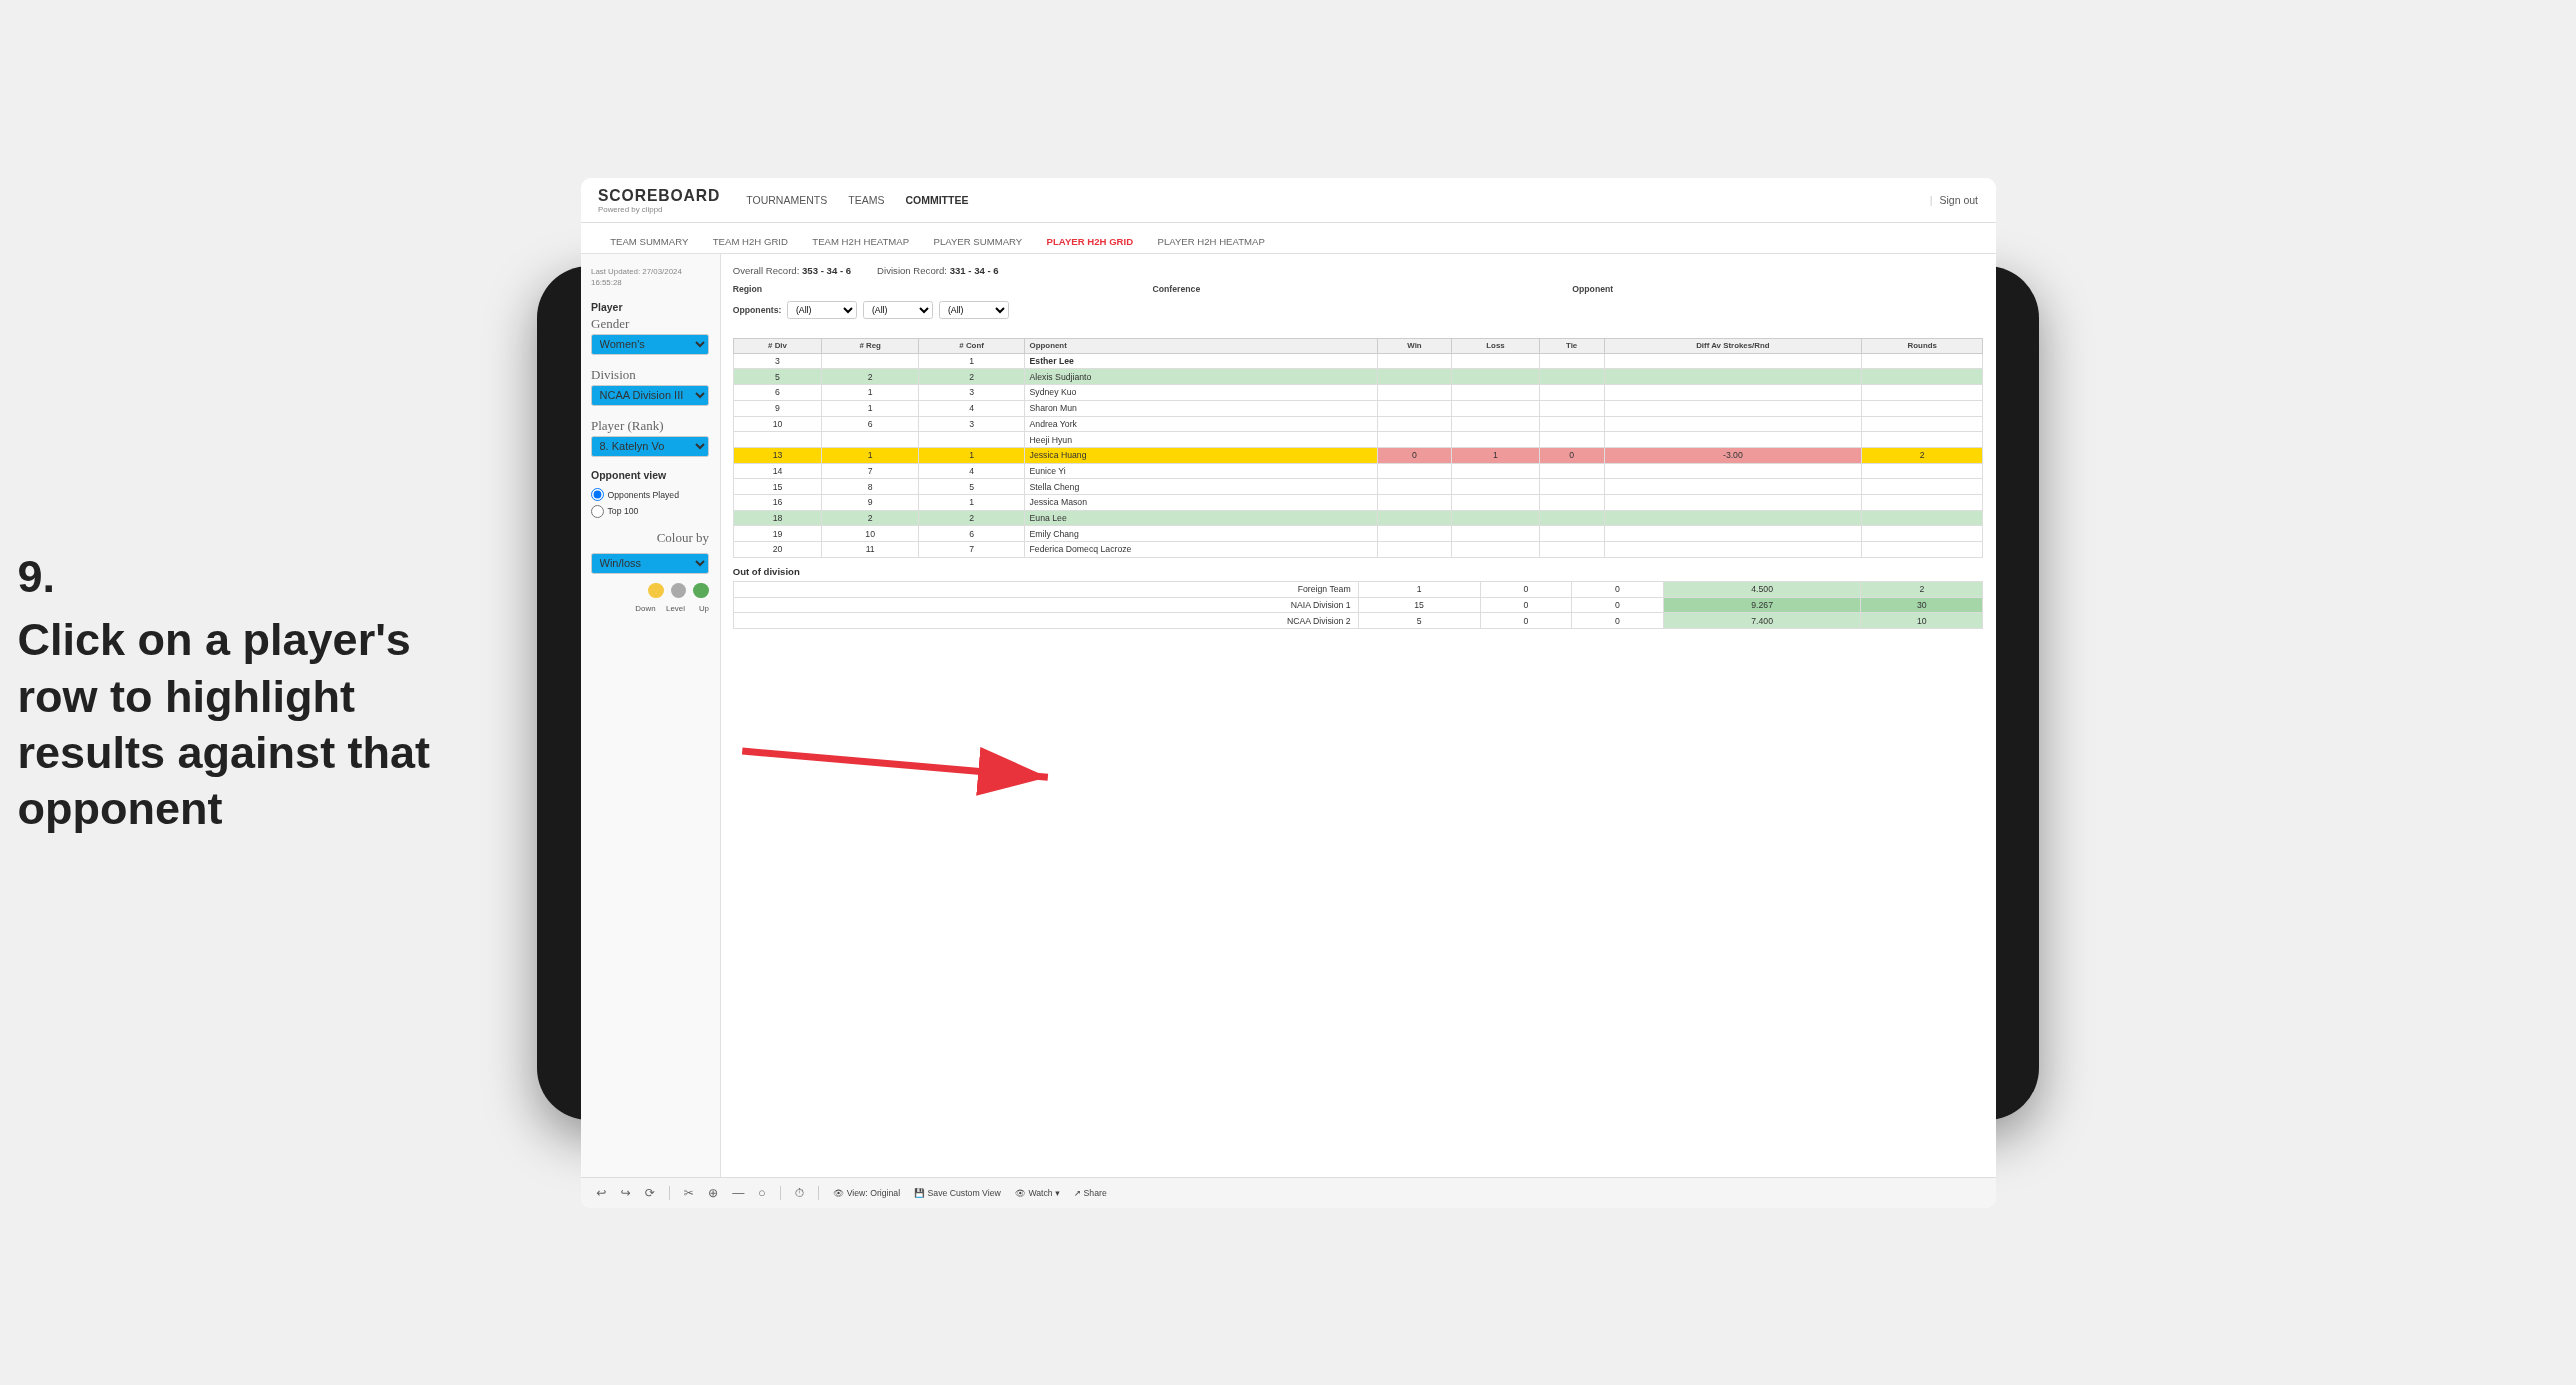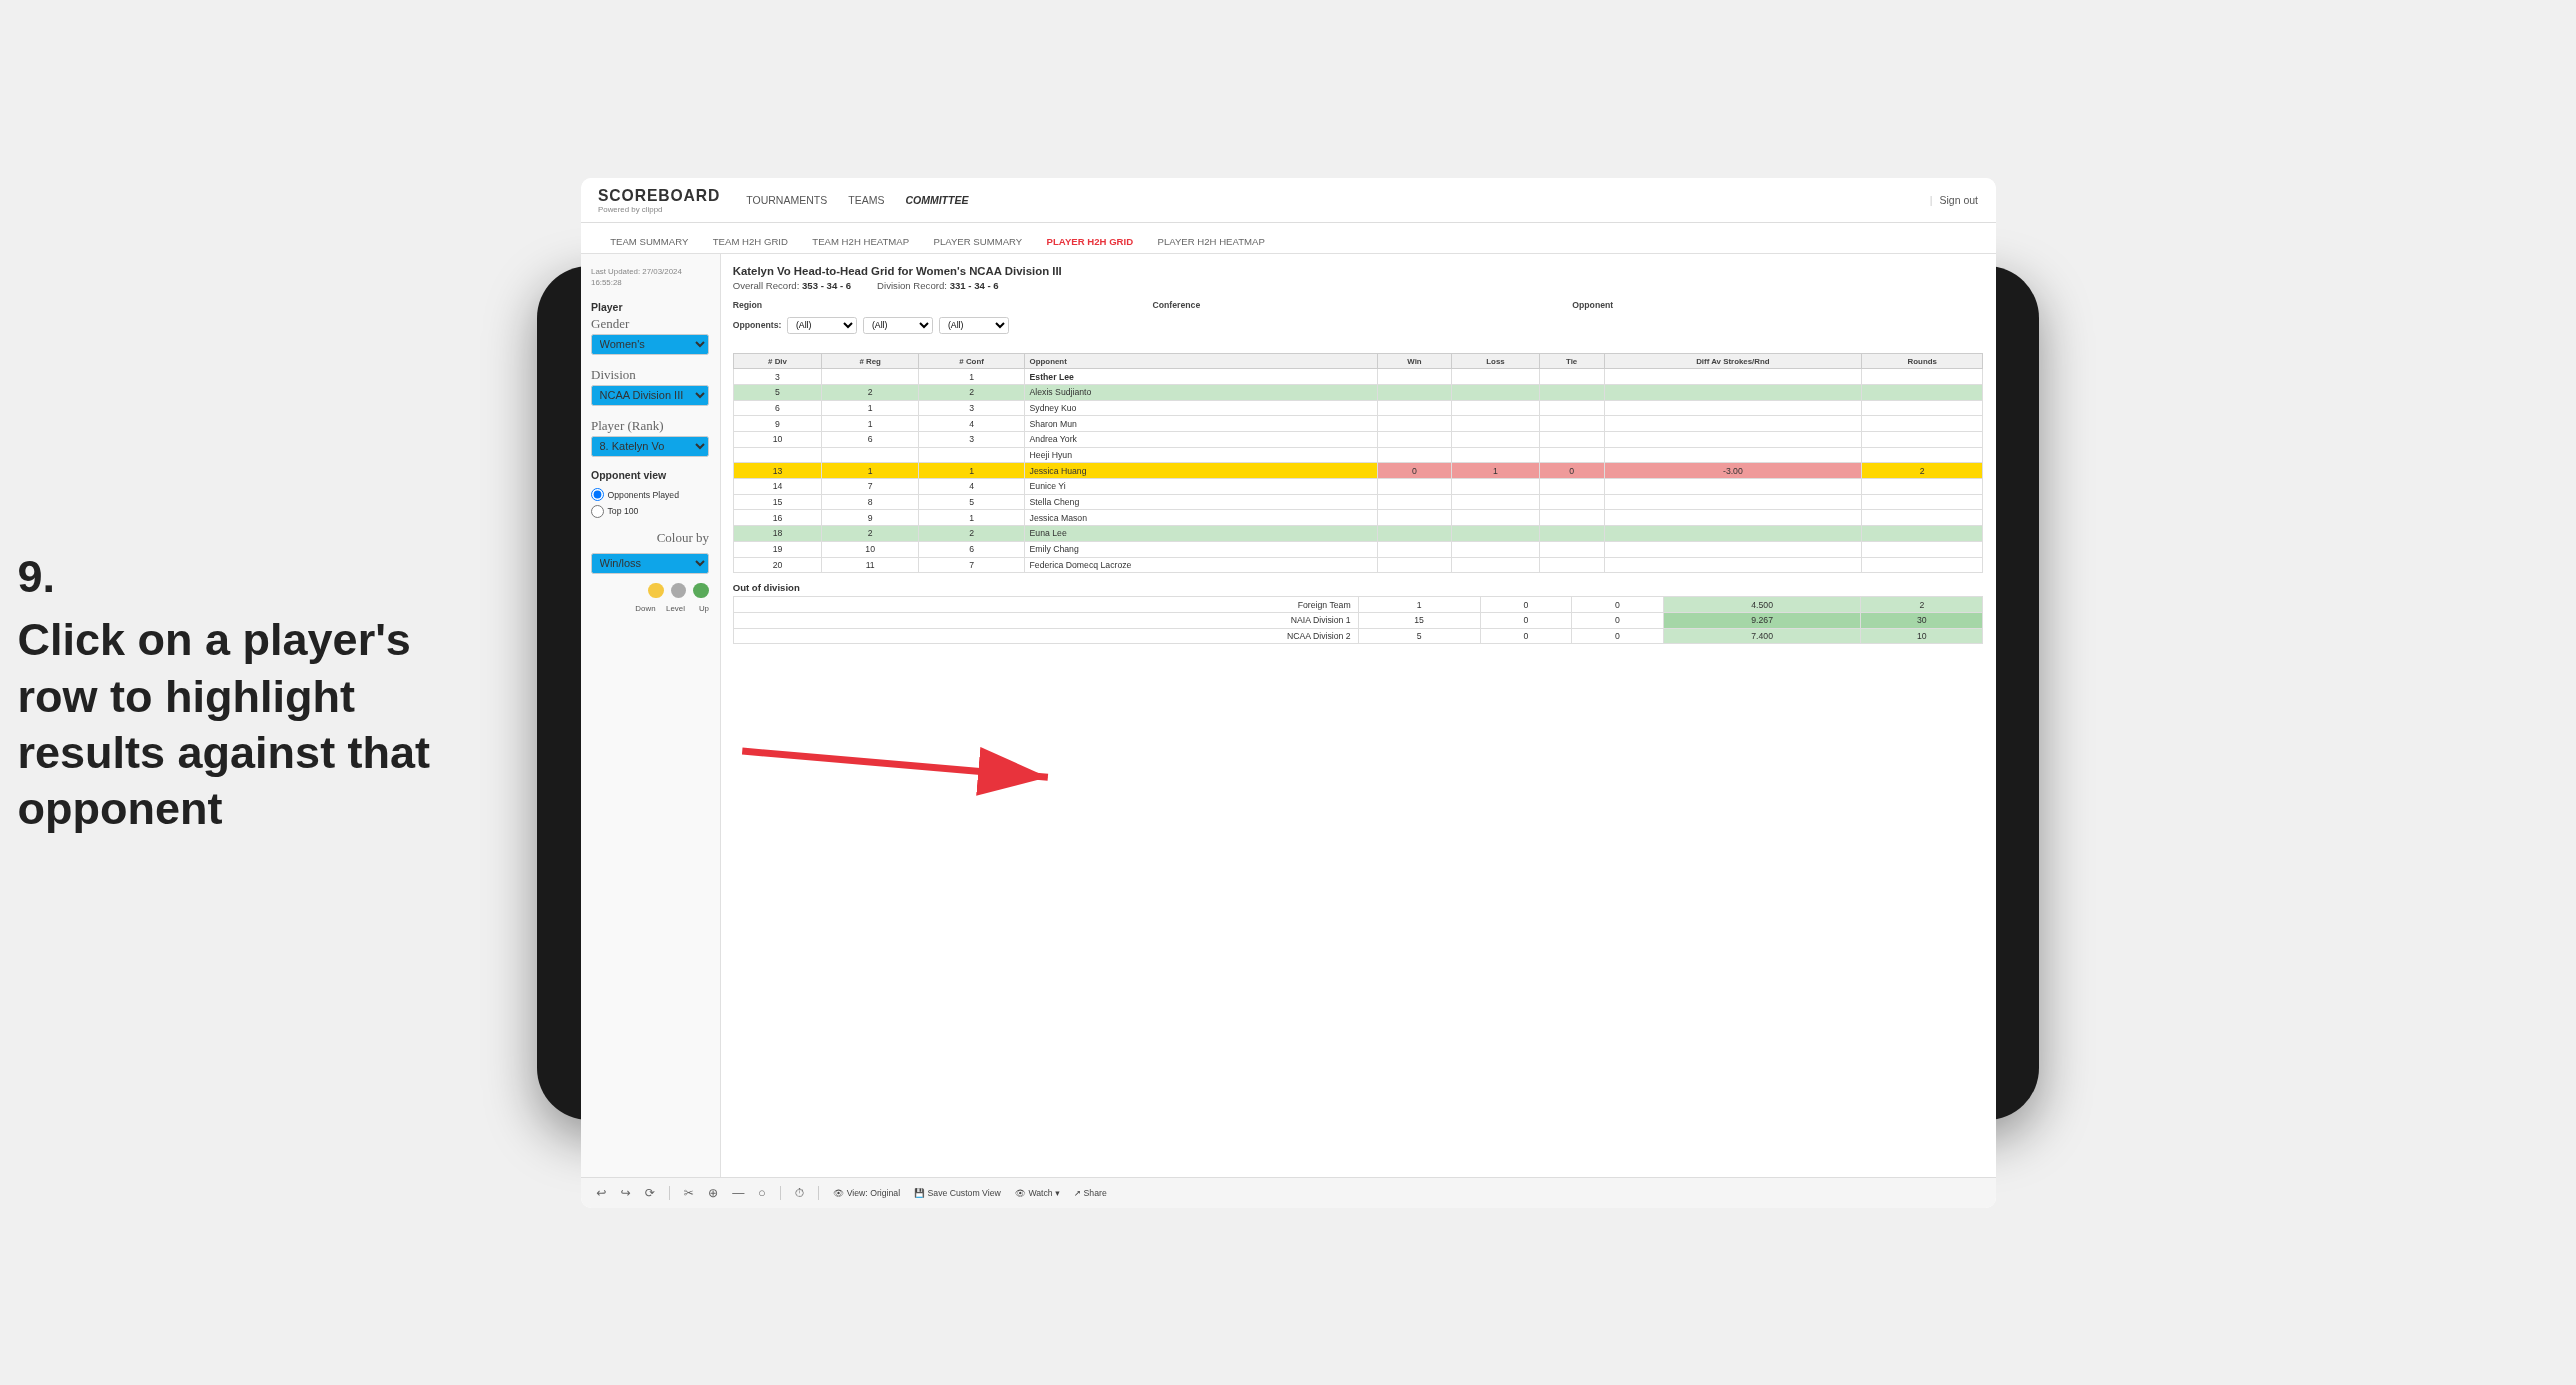--- a/index.html
+++ b/index.html
@@ -82,21 +82,20 @@
       font-size: 10.5px;
       color: #555;
       cursor: pointer;
       padding: 3.5px 0;
       font-weight: 500;
     }
 
     .nav-item.active {
       color: #333;
       font-weight: 700;
-      font-style: italic;
     }
 
     .nav-right {
       display: flex;
       align-items: center;
       gap: 7px;
       font-size: 10.5px;
       color: #555;
     }
 
@@ -512,21 +511,20 @@
           </div>
           <div class="colour-labels">
             <span>Down</span>
             <span style="margin-left:3.5px;">Level</span>
             <span style="margin-left:7px;">Up</span>
           </div>
         </div>
       </div>
 
       <div class="right-panel">
-        <div class="grid-title">Katelyn Vo Head-to-Head Grid for Women's NCAA Division III</div>
 
         <div class="records-row">
           <div>
             <span class="record-label">Overall Record:</span>
             <span class="record-value">353 - 34 - 6</span>
           </div>
           <div>
             <span class="record-label">Division Record:</span>
             <span class="record-value">331 - 34 - 6</span>
           </div>

